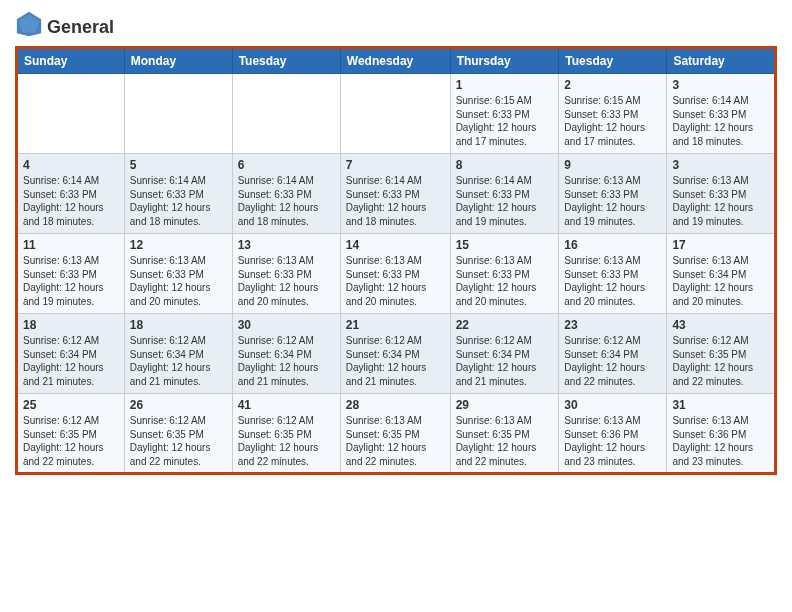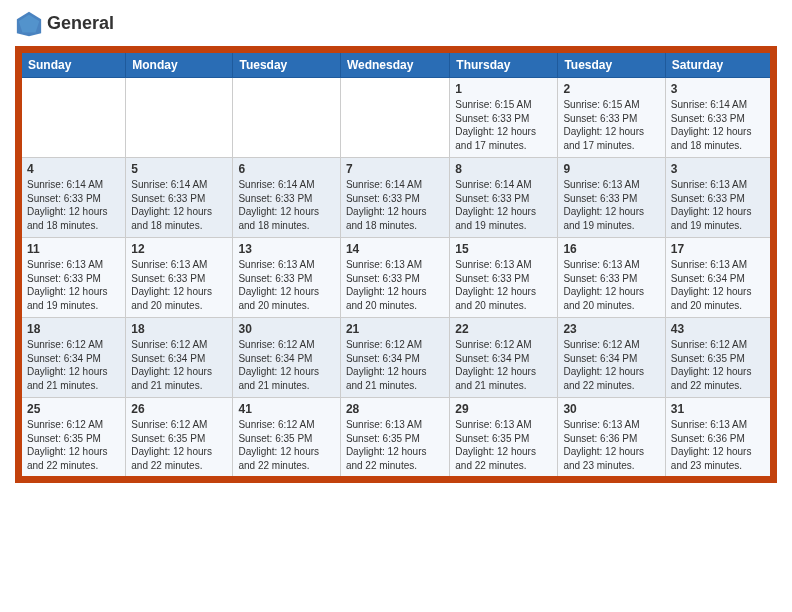--- a/index.html
+++ b/index.html
@@ -16,21 +16,21 @@
       padding: 10px 15px;
     }
     .header {
       display: flex;
       justify-content: space-between;
       align-items: flex-start;
       margin-bottom: 8px;
     }
     .logo {
       display: flex;
-      align-items: center;
+      align-items: flex-end;
       gap: 4px;
     }
     .logo-text {
       display: flex;
       flex-direction: column;
       line-height: 1.1;
     }
     .logo-icon {
       width: 28px;
       height: 28px;
@@ -43,21 +43,21 @@
       font-weight: bold;
       color: #333;
     }
     .title-location {
       font-size: 14px;
       color: #555;
     }
     .calendar {
       width: 100%;
       border-collapse: collapse;
-      border: 7px solid #c2410c;
+      border: 3px solid #c2410c;
     }
     .calendar th {
       background-color: #2a6db5;
       color: #fff;
       font-size: 12px;
       font-weight: bold;
       padding: 5px 6px;
       text-align: left;
       border: 1px solid #1e5a9c;
     }

